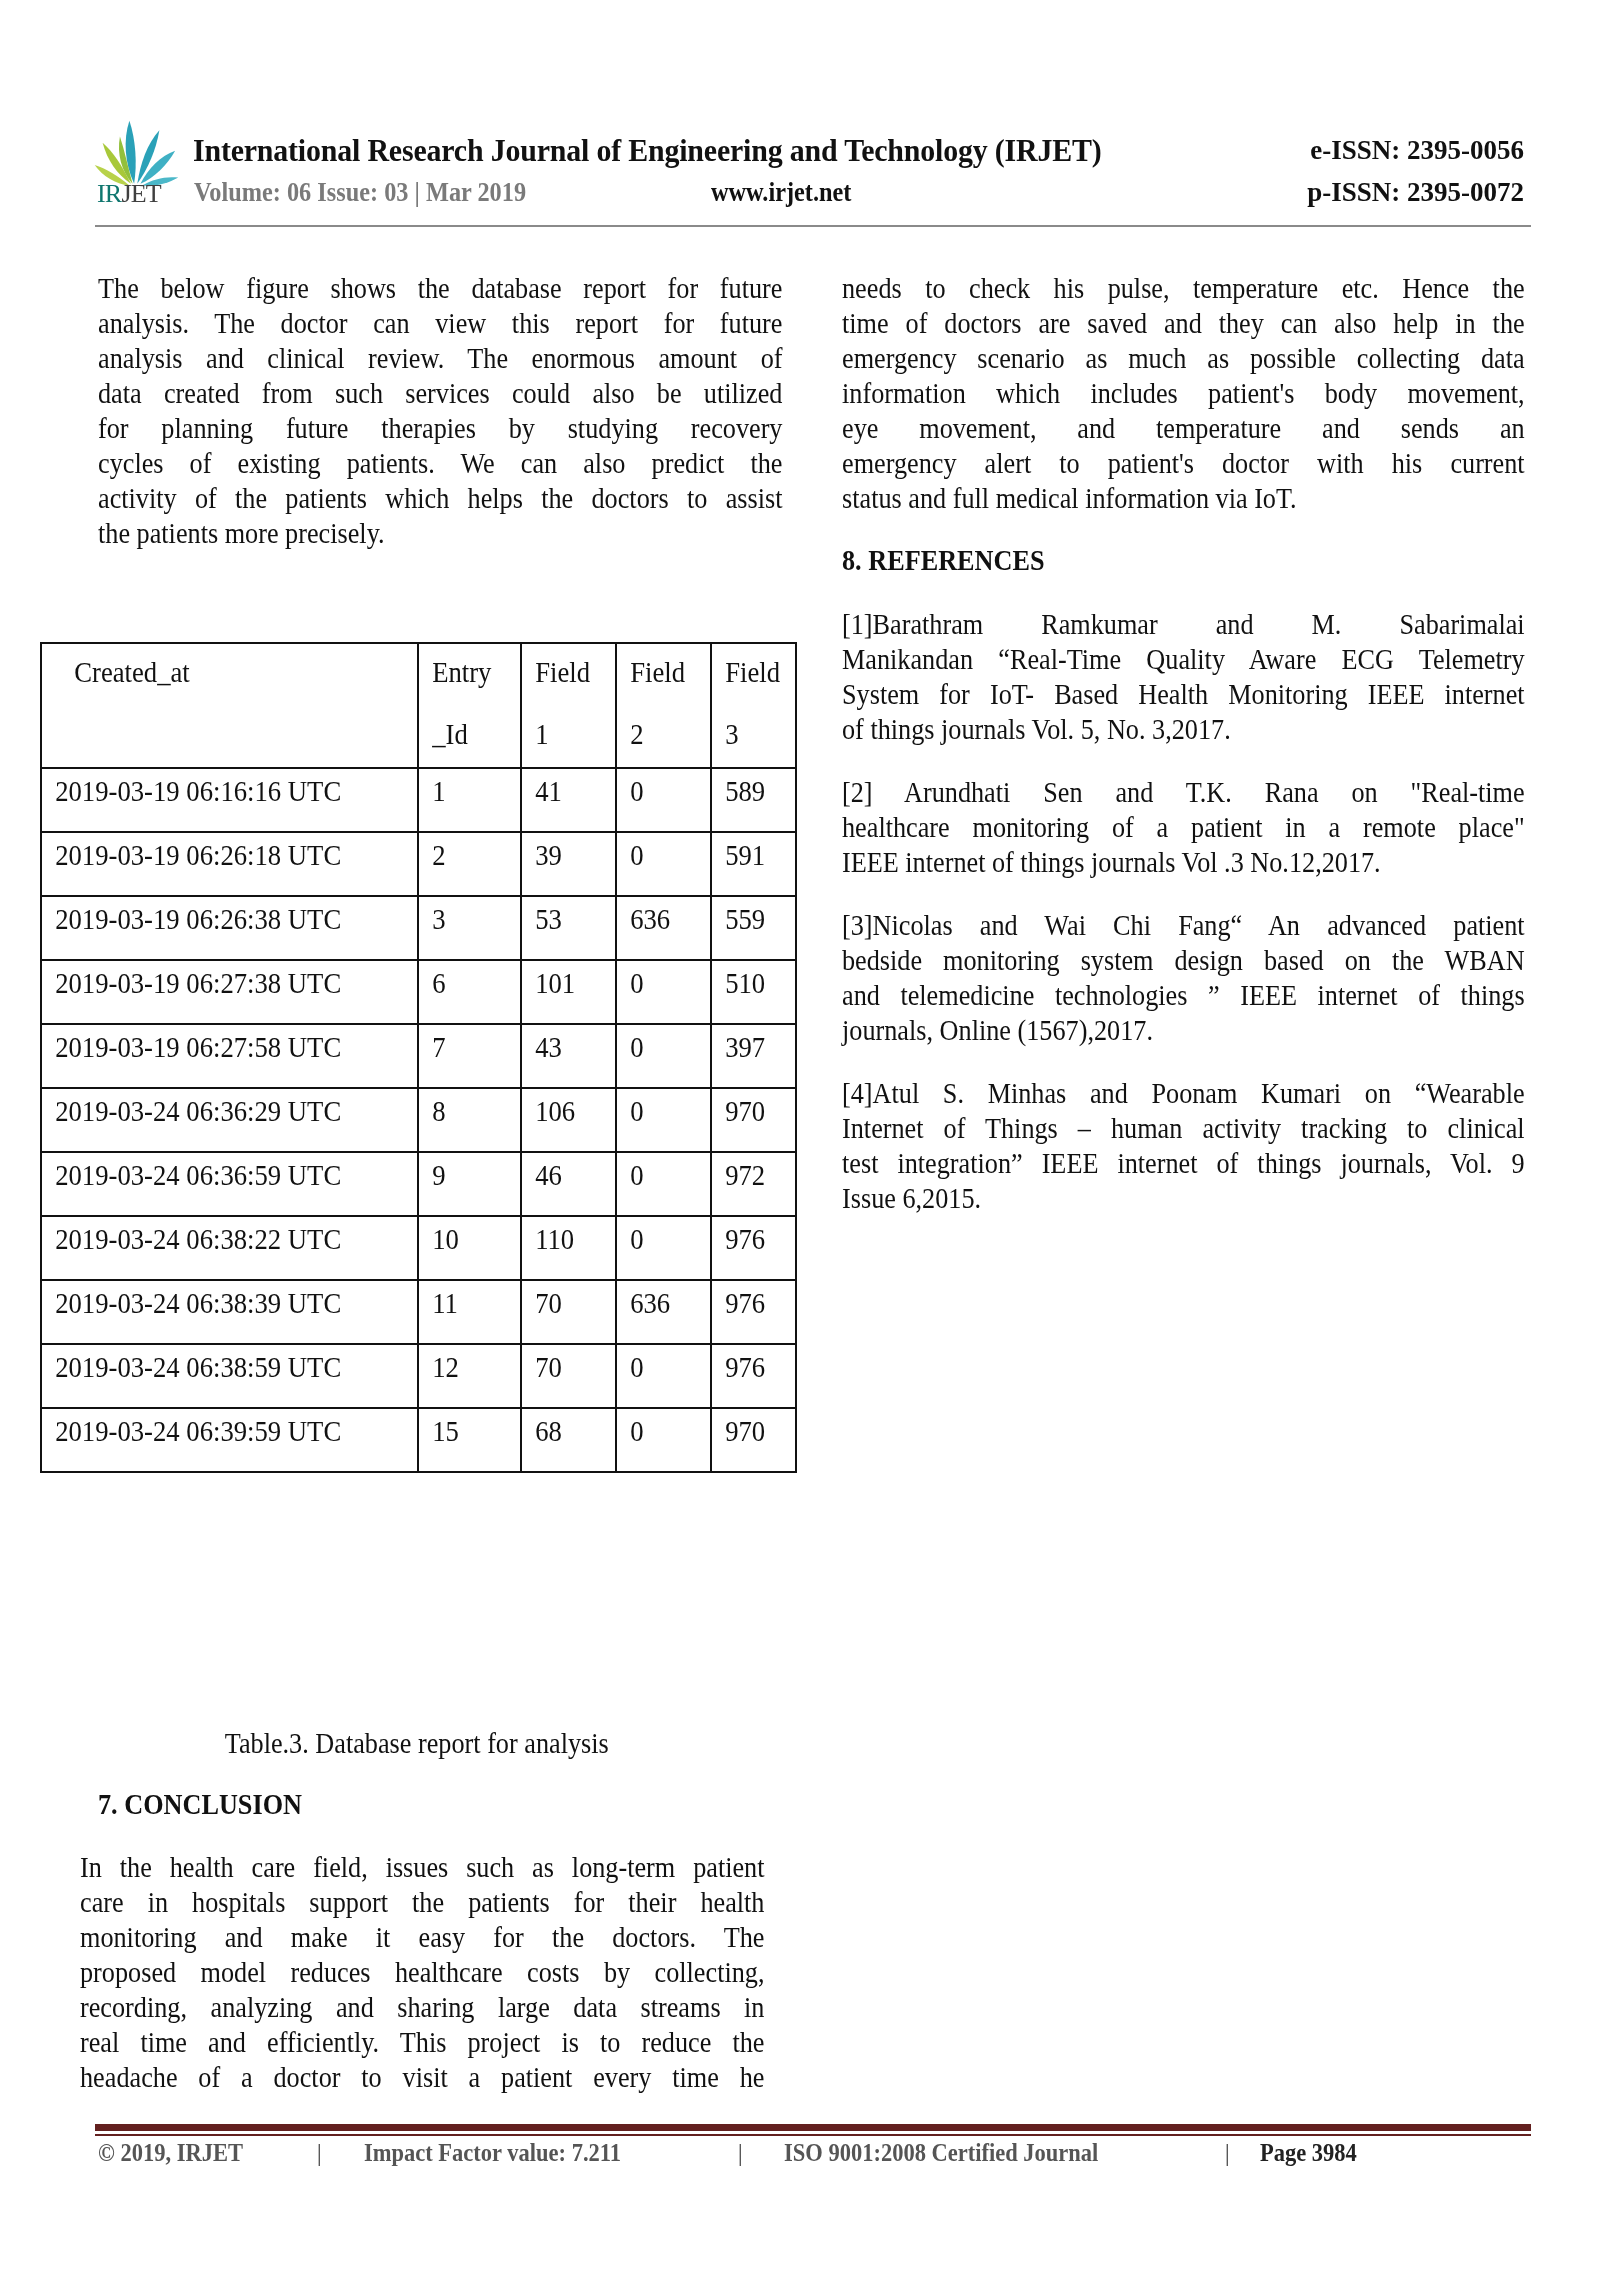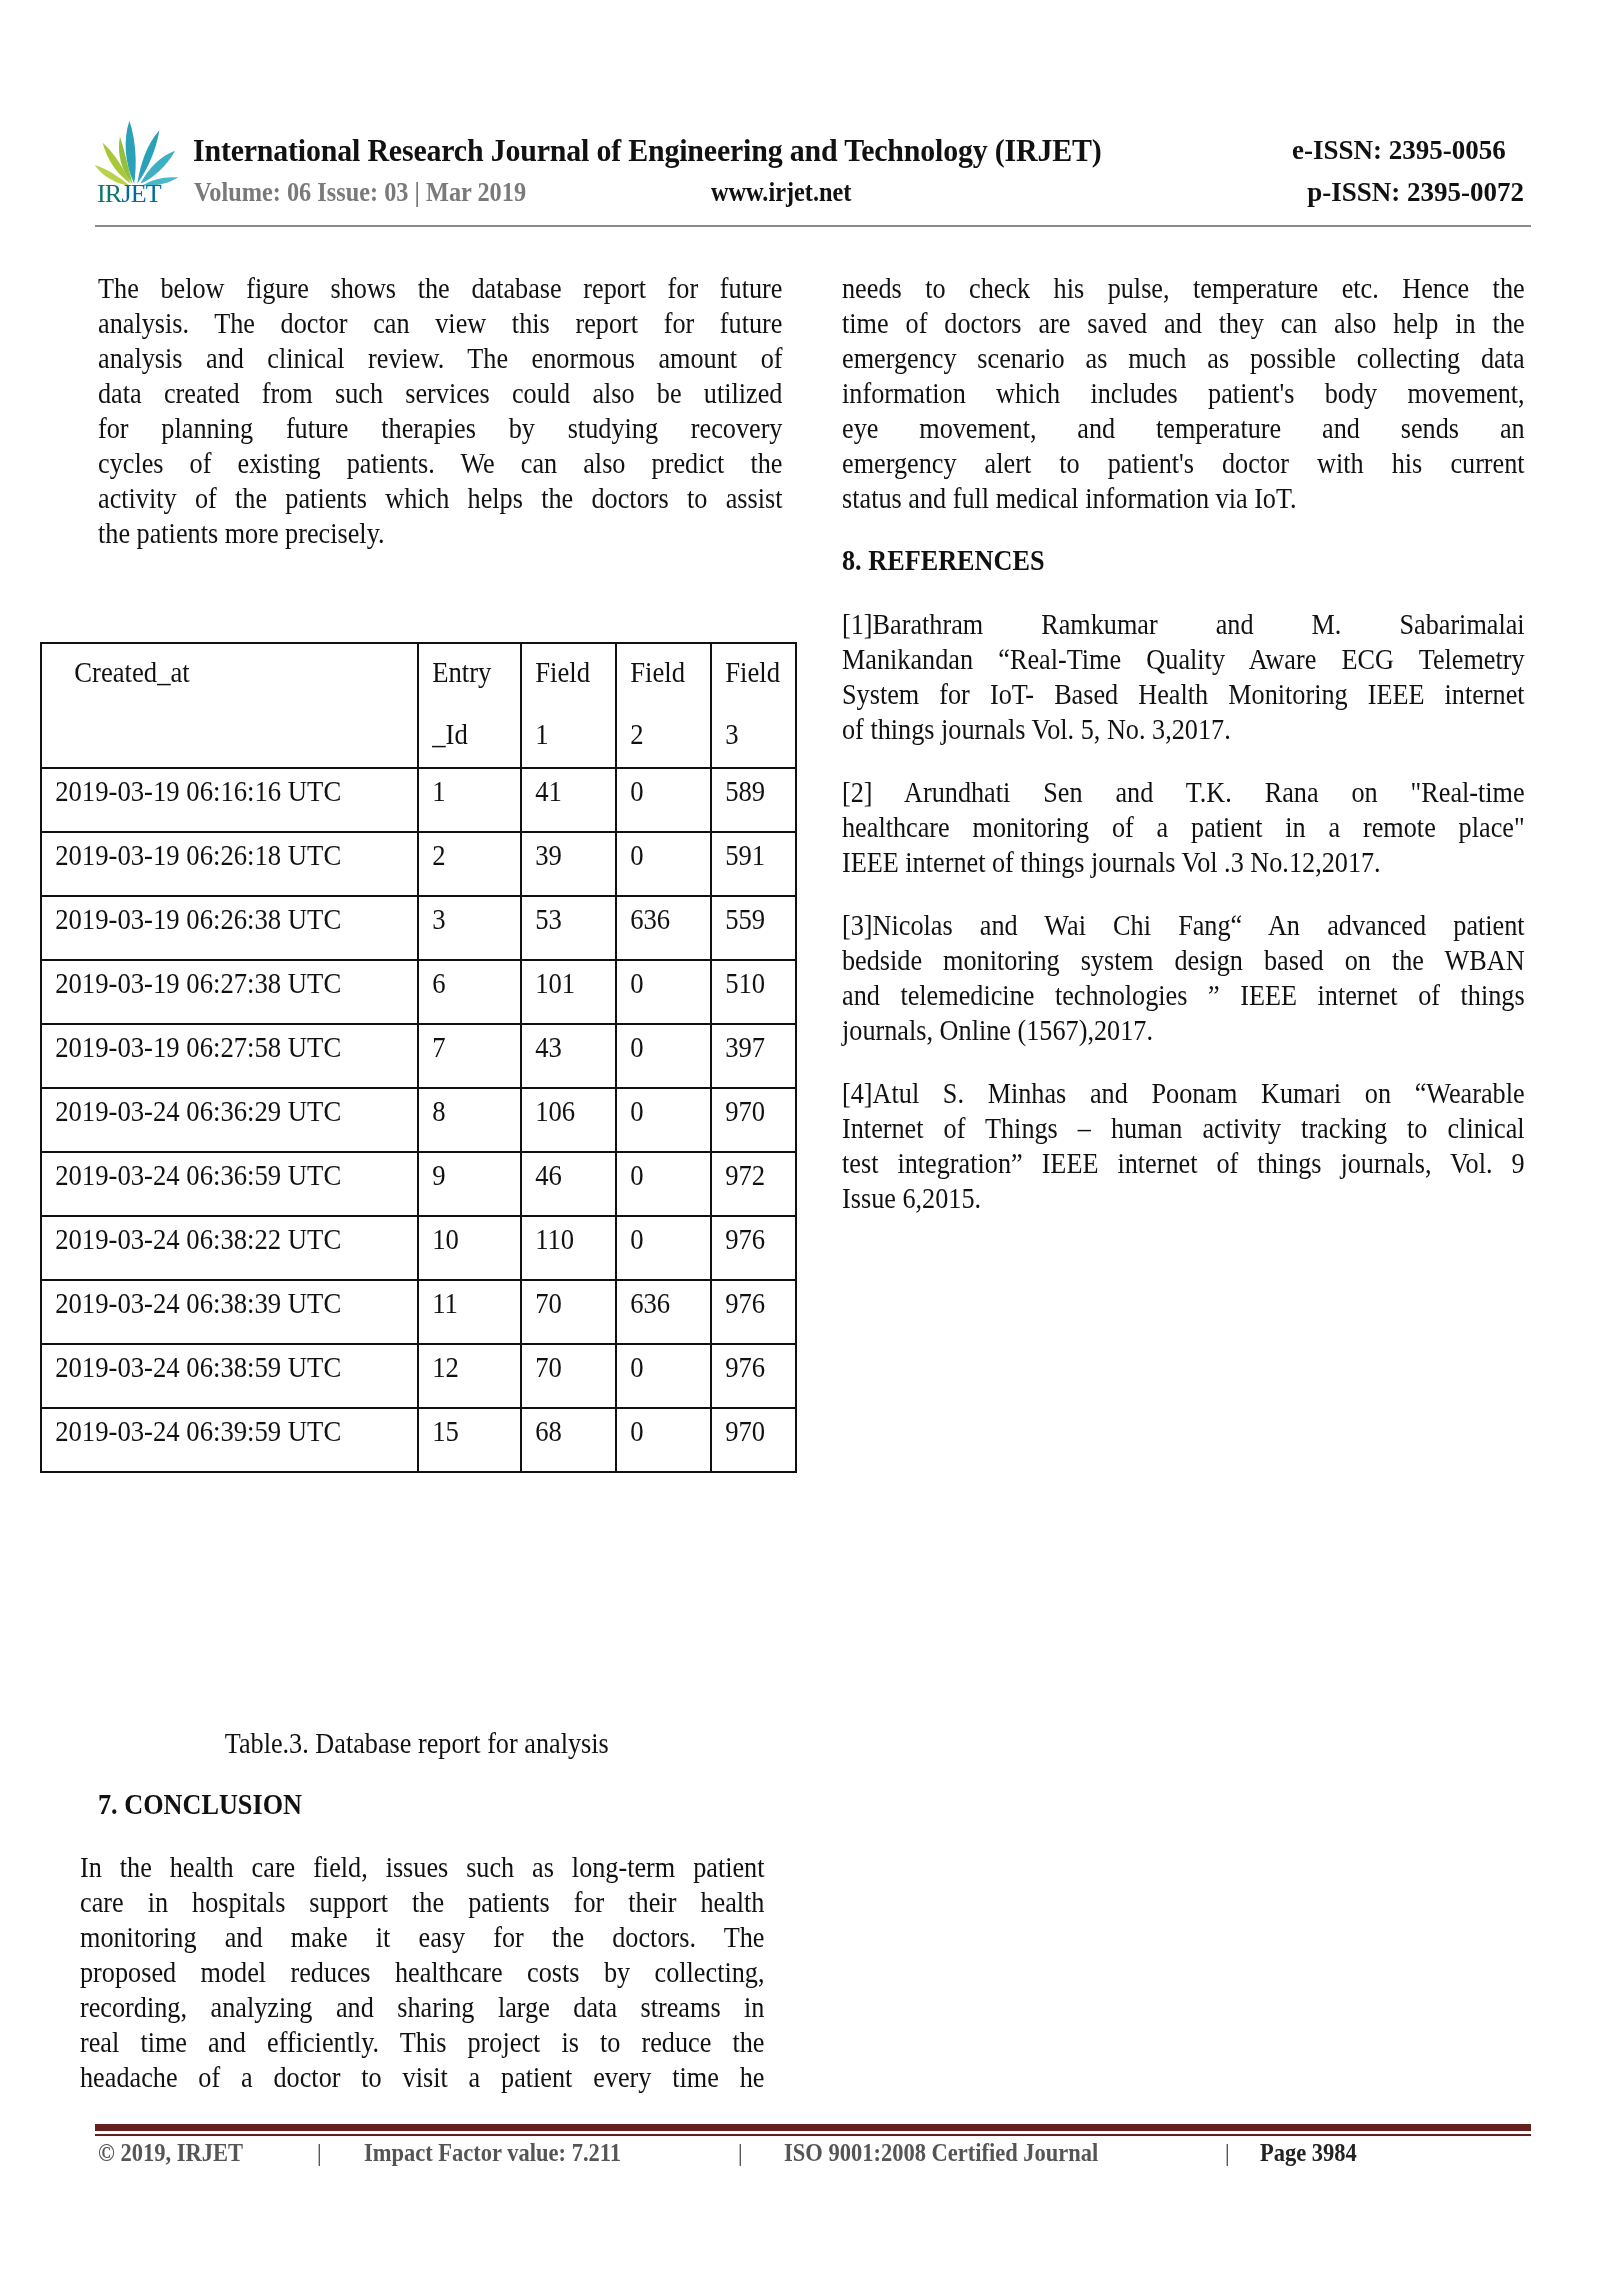--- a/index.html
+++ b/index.html
@@ -4,25 +4,25 @@
 <style>
   html, body { margin:0; padding:0; background:#ffffff; }
   body { width:1623px; height:2295px; position:relative; overflow:hidden;
          font-family:"Liberation Serif","DejaVu Serif",serif; color:#111; }
   .abs { position:absolute; }
 
   
   #logo { left:93px; top:116px; width:87px; height:95px; }
   #logo-text { left:97px; top:179px; font-family:"Liberation Serif",serif; font-size:26px; letter-spacing:-0.8px; }
   #logo-text .ir { color:#0f766e; }
-  #logo-text .jet { color:#0369a1; }
+  #logo-text .jet { color:#404040; }
   #journal-title { left:193px; top:132px; font-size:32px; font-weight:bold; color:#111; letter-spacing:-0.2px; white-space:nowrap; transform-origin:left center; transform:scaleX(0.935); }
   #volume-info { left:194px; top:177px; font-size:27px; font-weight:bold; color:#7a7a7a; white-space:nowrap; transform-origin:left center; transform:scaleX(0.9); }
   #website { left:711px; top:177px; font-size:27px; font-weight:bold; color:#111; white-space:nowrap; transform-origin:left center; transform:scaleX(0.9); }
-  #eissn { left:1292px; top:135px; font-size:27px; font-weight:bold; color:#111; white-space:nowrap; width:232px; text-align:left; }
+  #eissn { left:1292px; top:135px; font-size:27px; font-weight:bold; color:#111; white-space:nowrap; width:232px; text-align:right; }
   #pissn { left:1292px; top:177px; font-size:27px; font-weight:bold; color:#111; white-space:nowrap; width:232px; text-align:right; }
   #header-rule { left:95px; top:225px; width:1436px; height:2.4px; background:#8a8a8a; }
 
   
   .para { font-size:28.5px; line-height:35px; text-align:justify; text-align-last:left; }
   .para .ln { display:block; text-align:justify; text-align-last:justify; white-space:nowrap; height:35px; overflow:visible; }
   .para .ln.last { text-align-last:left; }
   #left-intro { left:98px; top:271px; width:685px; }
   #right-intro { left:842px; top:271px; width:683px;font-family:Liberation Serif, serif; }
 

